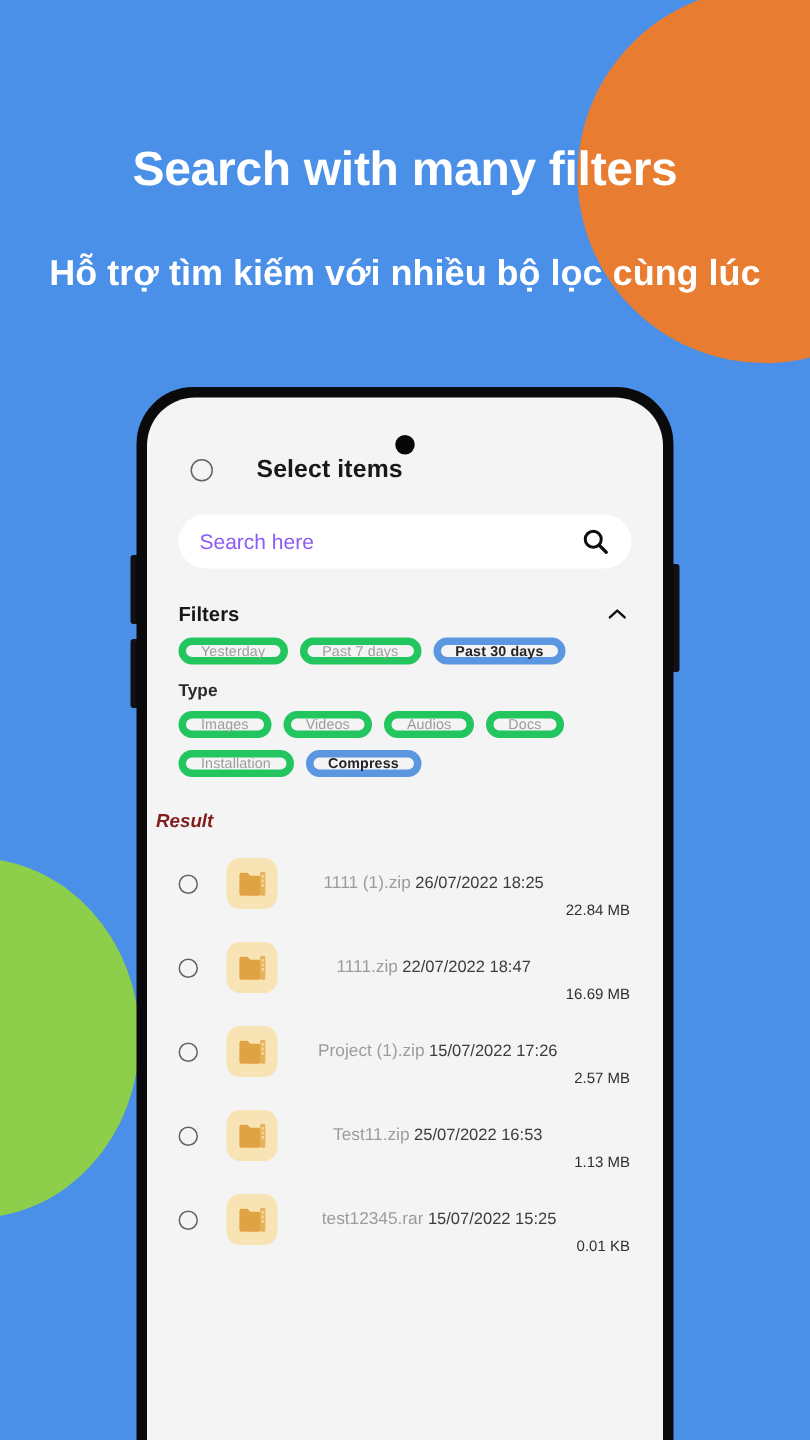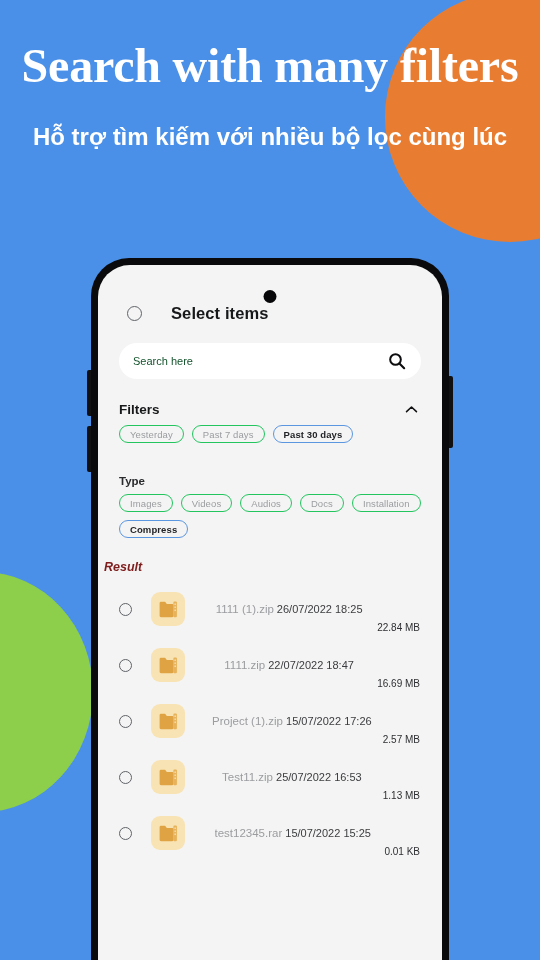--- a/index.html
+++ b/index.html
@@ -40,27 +40,27 @@
   
   .hero {
     position: absolute;
     left: 0;
     top: 0;
     width: 540px;
     text-align: center;
     z-index: 5;
   }
   .hero-title {
-    font-family: Liberation Serif, serif;
-    font-weight: 700;
-    font-size: 48px;
+    font-family: Liberation Sans, sans-serif;
+    font-weight: 700;
+    font-size: 32px;
     line-height: 52px;
     color: #ffffff;
     letter-spacing: -0.2px;
-    margin-top: 40px;
+    margin-top: 86px;
   }
   .hero-sub {
     font-family: "Liberation Sans", sans-serif;
     font-weight: 700;
     font-size: 24px;
     line-height: 30px;
     color: #ffffff;
     margin-top: 30px;
   }
 
@@ -140,22 +140,22 @@
     position: relative;
     margin: 2px 21px 0 21px;
     height: 36px;
     background: #ffffff;
     border-radius: 18px;
     display: flex;
     align-items: center;
     padding: 0 14px;
   }
   .search-placeholder {
-    font-size: 11px;
-    color: #14532d;
+    font-size: 14px;
+    color: #8b5cf6;
     flex: 1 1 auto;
   }
   .search-icon {
     width: 20px;
     height: 20px;
     flex: 0 0 auto;
     display: block;
   }
 
   
@@ -173,34 +173,34 @@
   }
   .chevron-up { width: 17px; height: 17px; display: block; }
 
   .group-label {
     font-size: 11.5px;
     font-weight: 700;
     color: #2a2b2d;
     padding-left: 21px;
   }
   .g-time  { margin-top: 20px; }
-  .g-type  { margin-top: 32px; }
+  .g-type  { margin-top: 12px; }
 
   .chip-row {
     display: flex;
     flex-wrap: wrap;
     gap: 8px;
     padding: 0 21px;
     margin-top: 7px;
   }
   .chip {
     height: 18px;
     padding: 0 10px;
     border-radius: 10px;
-    border: 1px solid #22c55e;
+    border: 5px solid #22c55e;
     display: inline-flex;
     align-items: center;
     justify-content: center;
     font-size: 9.5px;
     color: #9a9c9f;
     background: transparent;
     white-space: nowrap;
     letter-spacing: 0.1px;
   }
   .chip.selected {

